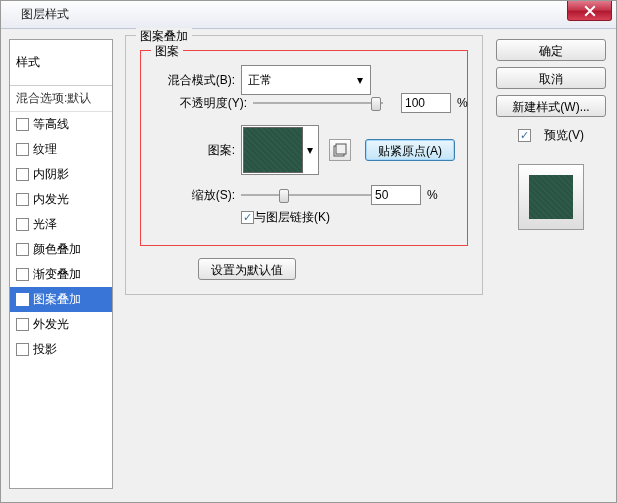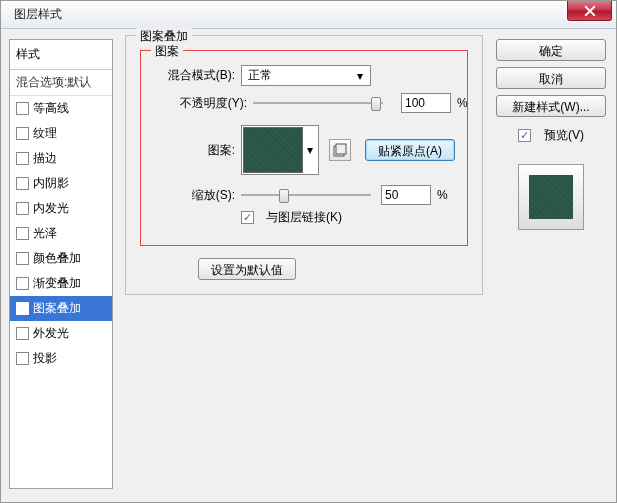--- a/index.html
+++ b/index.html
@@ -1,39 +1,39 @@
 <!DOCTYPE html>
 <html><head>
 <meta charset="utf-8">
 <style>
 *{box-sizing:border-box;margin:0;padding:0;font-family:"Microsoft YaHei","SimSun",sans-serif;font-size:12px}
 body{background:#f0f0f0}
 .dialog{width:617px;height:503px;background:#f0f0f0;border:1px solid #999;position:relative}
-.titlebar{height:28px;background:linear-gradient(#fdfdfe,#e9ecf3);border-bottom:1px solid #bfc7d4;display:flex;align-items:center;padding-left:13px;position:relative}
+.titlebar{height:28px;background:linear-gradient(#fdfdfe,#e9ecf3);border-bottom:1px solid #bfc7d4;display:flex;align-items:center;padding-left:20px;position:relative}
 .titlebar .title{color:#222}
 .closebtn{position:absolute;right:4px;top:0;width:45px;height:20px;background:linear-gradient(#e07a8a,#c8394f 45%,#b01a30 55%,#d94055);border:1px solid #8a1a2a;border-top:none;border-radius:0 0 3px 3px;display:flex;align-items:center;justify-content:center;cursor:pointer}
 .closebtn svg{width:12px;height:12px}
 .body{position:absolute;top:28px;left:0;right:0;bottom:0}
 .sidebar{position:absolute;left:8px;top:10px;width:104px;height:450px;border:1px solid #a0a0a0;background:#fff}
-.side-head{padding:6px 6px;border-bottom:1px solid #ccc}
+.side-head{padding:14px 6px;border-bottom:1px solid #ccc}
 .side-sub{padding:4px 6px;border-bottom:1px solid #e0e0e0;color:#333}
 .side-item{padding:4px 6px;display:flex;align-items:center;gap:4px;cursor:pointer}
 .side-item.indent{}
 .side-item.sel{background:#3875d7;color:#fff}
 .chk{width:13px;height:13px;border:1px solid #888;background:#fff;display:inline-flex;align-items:center;justify-content:center;flex-shrink:0}
 .chk.on::after{content:"✓";color:#3a6ea5;font-size:11px;line-height:1}
 .chk.sel-on{border-color:#fff}
 .chk.sel-on::after{content:"✓";color:#fff;font-size:11px}
 .mainbox{position:absolute;left:124px;top:6px;width:358px;height:260px;border:1px solid #c0c0c0}
 .mainbox .legend{position:absolute;top:-8px;left:10px;background:#f0f0f0;padding:0 4px}
 .inner{position:absolute;left:14px;top:14px;width:328px;height:196px;border:1px solid #ef4444}
 .inner .legend{position:absolute;top:-8px;left:10px;background:#f0f0f0;padding:0 4px}
 .row{position:absolute;display:flex;align-items:center}
 .lbl{text-align:right;display:inline-block}
-.combo{width:130px;height:21px;border:1px solid #888;background:#fff;display:flex;align-items:center;justify-content:space-between;padding:0 2px 0 6px}
+.combo{width:130px;height:30px;border:1px solid #888;background:#fff;display:flex;align-items:center;justify-content:space-between;padding:0 2px 0 6px}
 .combo .arrow{width:16px;text-align:center}
 .slider{position:relative;width:130px;height:16px}
 .slider .track{position:absolute;top:7px;left:0;right:0;height:2px;background:#b0b0b0}
 .slider .thumb{position:absolute;top:2px;width:10px;height:14px;background:linear-gradient(#fafafa,#d8d8d8);border:1px solid #888;border-radius:2px}
 .numbox{width:50px;height:20px;border:1px solid #888;background:#fff;padding:1px 3px;line-height:16px}
 .pct{margin-left:6px}
 .swatch{width:60px;height:46px;border:1px solid #666;background:#2e5a4a;display:inline-block;position:relative}
 .swatch::after{content:"";position:absolute;inset:0;background:repeating-linear-gradient(45deg,rgba(0,0,0,.08) 0 2px,transparent 2px 4px)}
 .swatch-wrap{display:flex;align-items:center;border:1px solid #888;background:#fff;padding:1px}
 .swatch-dd{width:14px;height:46px;display:flex;align-items:center;justify-content:center}
@@ -65,24 +65,20 @@
     <div class="sidebar">
       <div class="side-head">样式</div>
       <div class="side-sub">混合选项:默认</div>
       <div class="side-item indent">
           <span class="chk"></span>
           <span>等高线</span>
         </div>
       <div class="side-item indent">
           <span class="chk"></span>
           <span>纹理</span>
-        </div>
-      <div class="side-item">
-          <span class="chk"></span>
-          <span>描边</span>
         </div>
       <div class="side-item">
           <span class="chk"></span>
           <span>内阴影</span>
         </div>
       <div class="side-item">
           <span class="chk"></span>
           <span>内发光</span>
         </div>
       <div class="side-item">
@@ -151,27 +147,27 @@
               <span>贴紧原点(A)</span>
             </div>
         </div>
 
         <div class="row" style="left:12px;top:134px">
           <span class="lbl" style="width:82px">缩放(S):</span>
           <div class="slider" style="margin-left:6px">
             <div class="track"></div>
             <div class="thumb" style="left:38px"></div>
           </div>
-          <div class="numbox" style="margin-left:10px">50</div>
+          <div class="numbox" style="">50</div>
           <span class="pct">%</span>
         </div>
 
         <div class="row" style="left:100px;top:158px">
           <span class="chk on"></span>
-          <span style="margin-left:12px">与图层链接(K)</span>
+          <span style="margin-left:0">与图层链接(K)</span>
         </div>
       </div>
 
       <div class="bottom-btns">
         <div class="btn">
             <span>设置为默认值</span>
           </div>
       </div>
     </div>
 

